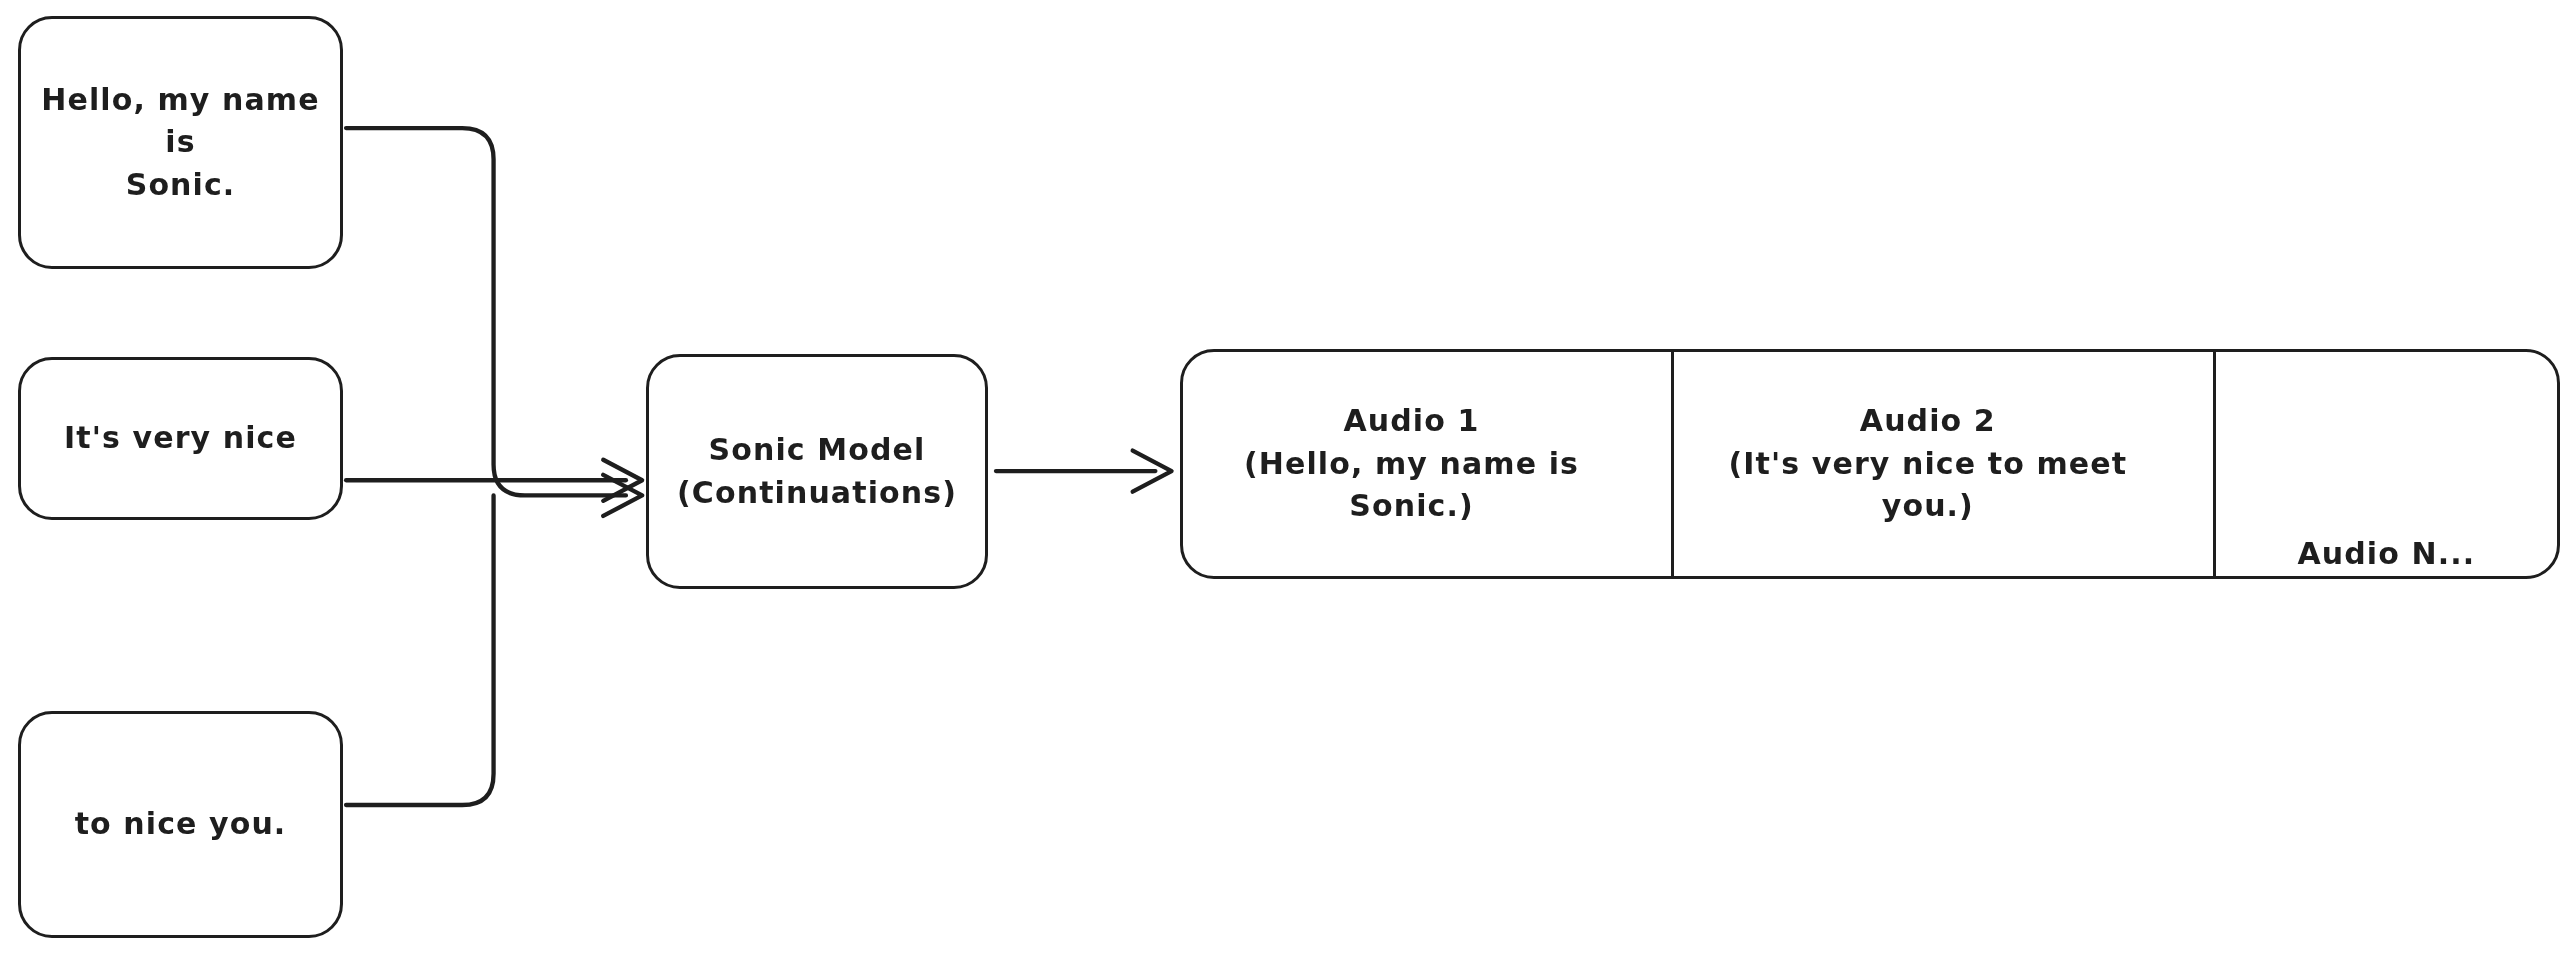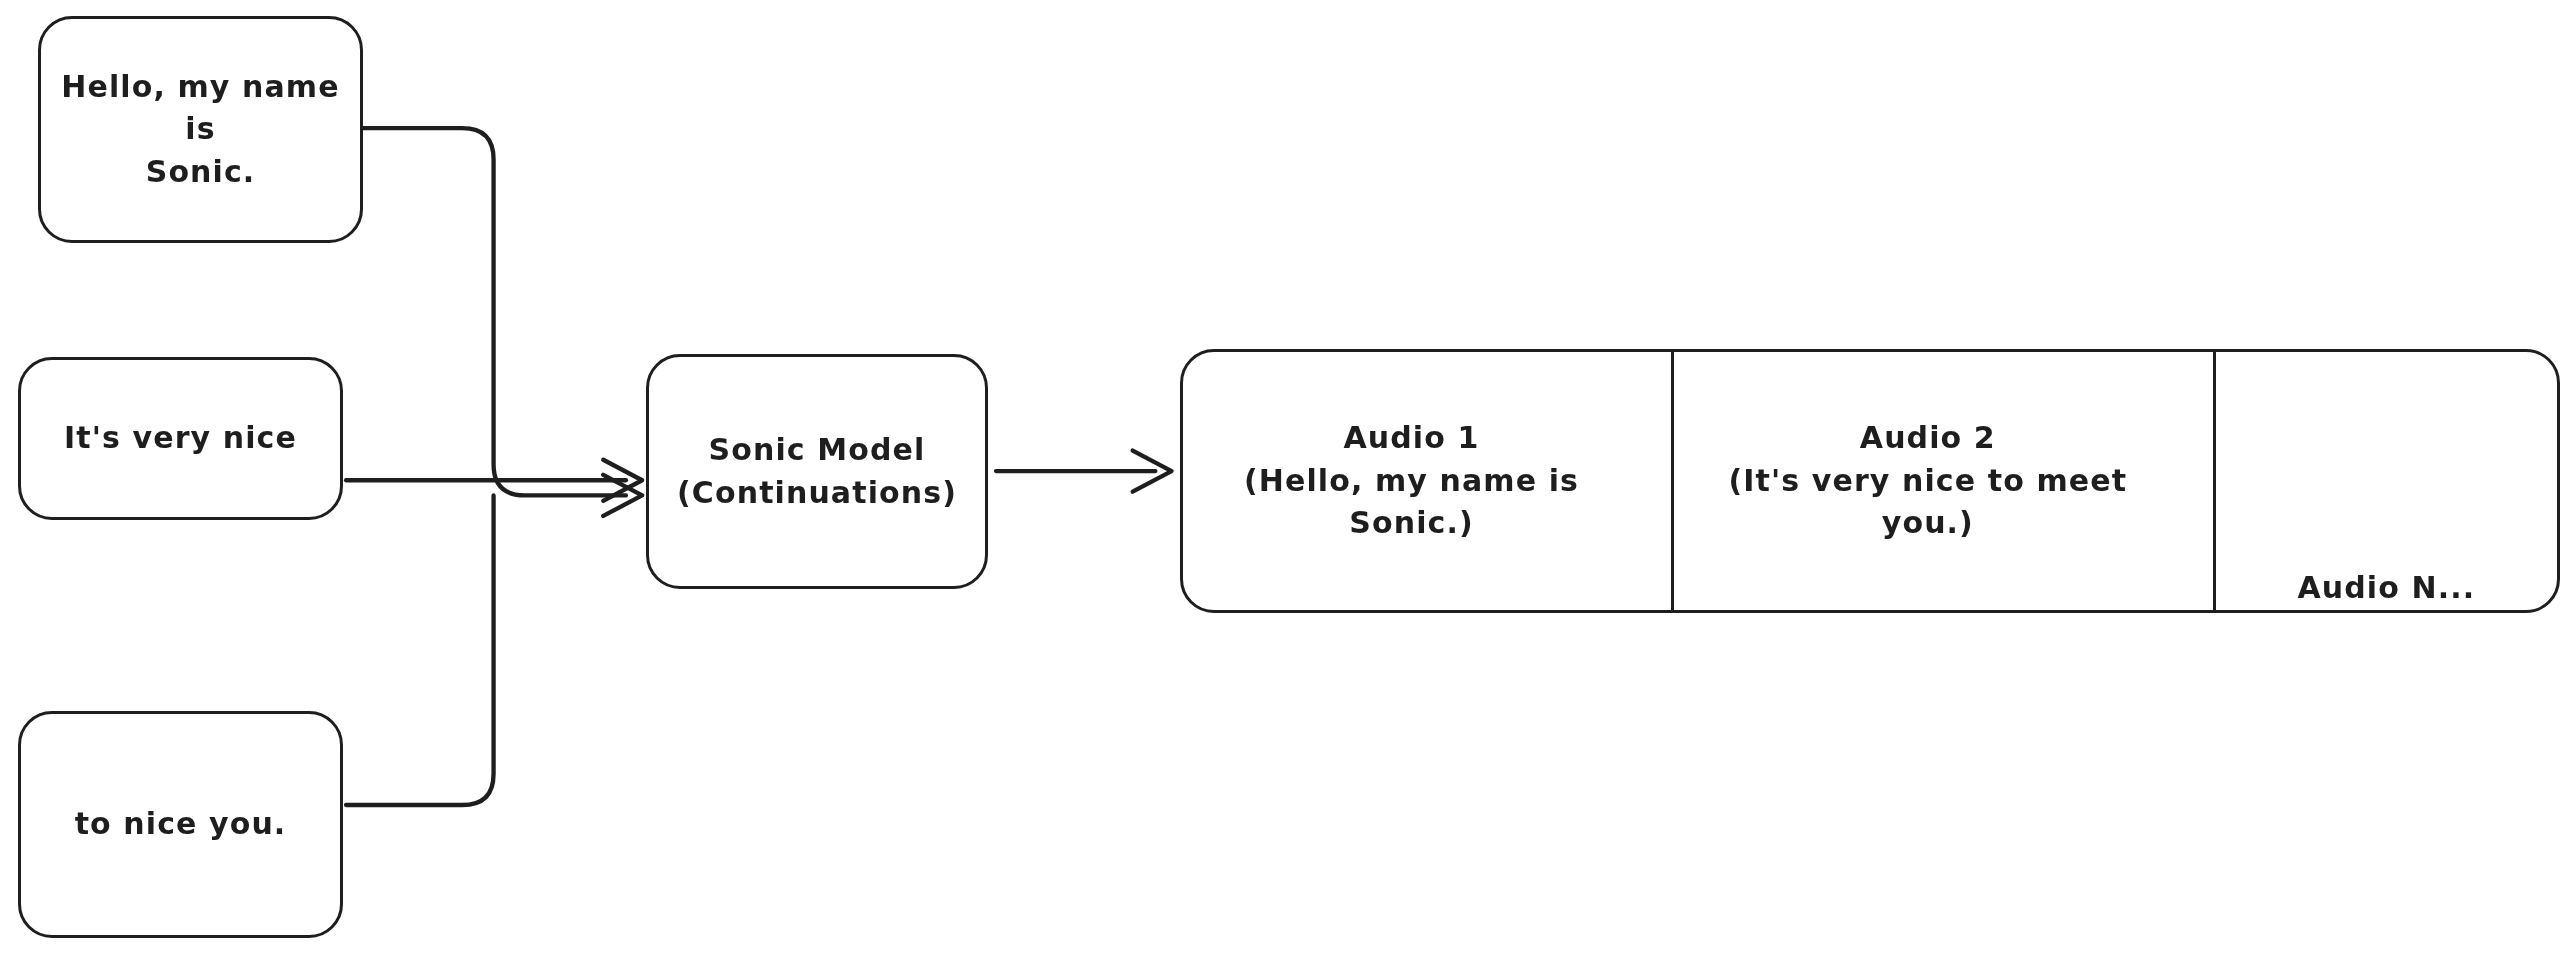--- a/index.html
+++ b/index.html
@@ -29,26 +29,26 @@
     text-align: center;
   }
   .label {
     white-space: pre-line;
     font-size: 30px;
     line-height: 1.42;
     font-weight: 600;
     letter-spacing: 1.1px;
     padding: 0 10.8px;
   }
-  #input-box-1 { left: 18px;  top: 16px;   width: 325px;  height: 227px; margin-left: 20px; }
+  #input-box-1 { left: 18px;  top: 16px;   width: 325px;  height: 253px; }
   #input-box-2 { left: 18px;  top: 357px;  width: 325px;  height: 163px; }
   #input-box-3 { left: 18px;  top: 711px; width: 325px;  height: 227px; }
   #model-box   { left: 646px; top: 354px; width: 342px;  height: 235px; align-items: center; }
   #output-box  {
-    left: 1180px; top: 349px; width: 1380px; height: 264px;
+    left: 1180px; top: 349px; width: 1380px; height: 230px;
     padding: 0; overflow: hidden;
     display: flex; flex-direction: row; align-items: stretch;
     justify-content: flex-start;
     gap: 31px;
   }
   .segment {
     display: flex; align-items: center; justify-content: center;
     text-align: center; box-sizing: border-box; height: 100%;
   }
   .segment + .segment { border-left: 3.8px solid #1e1e1e; }

